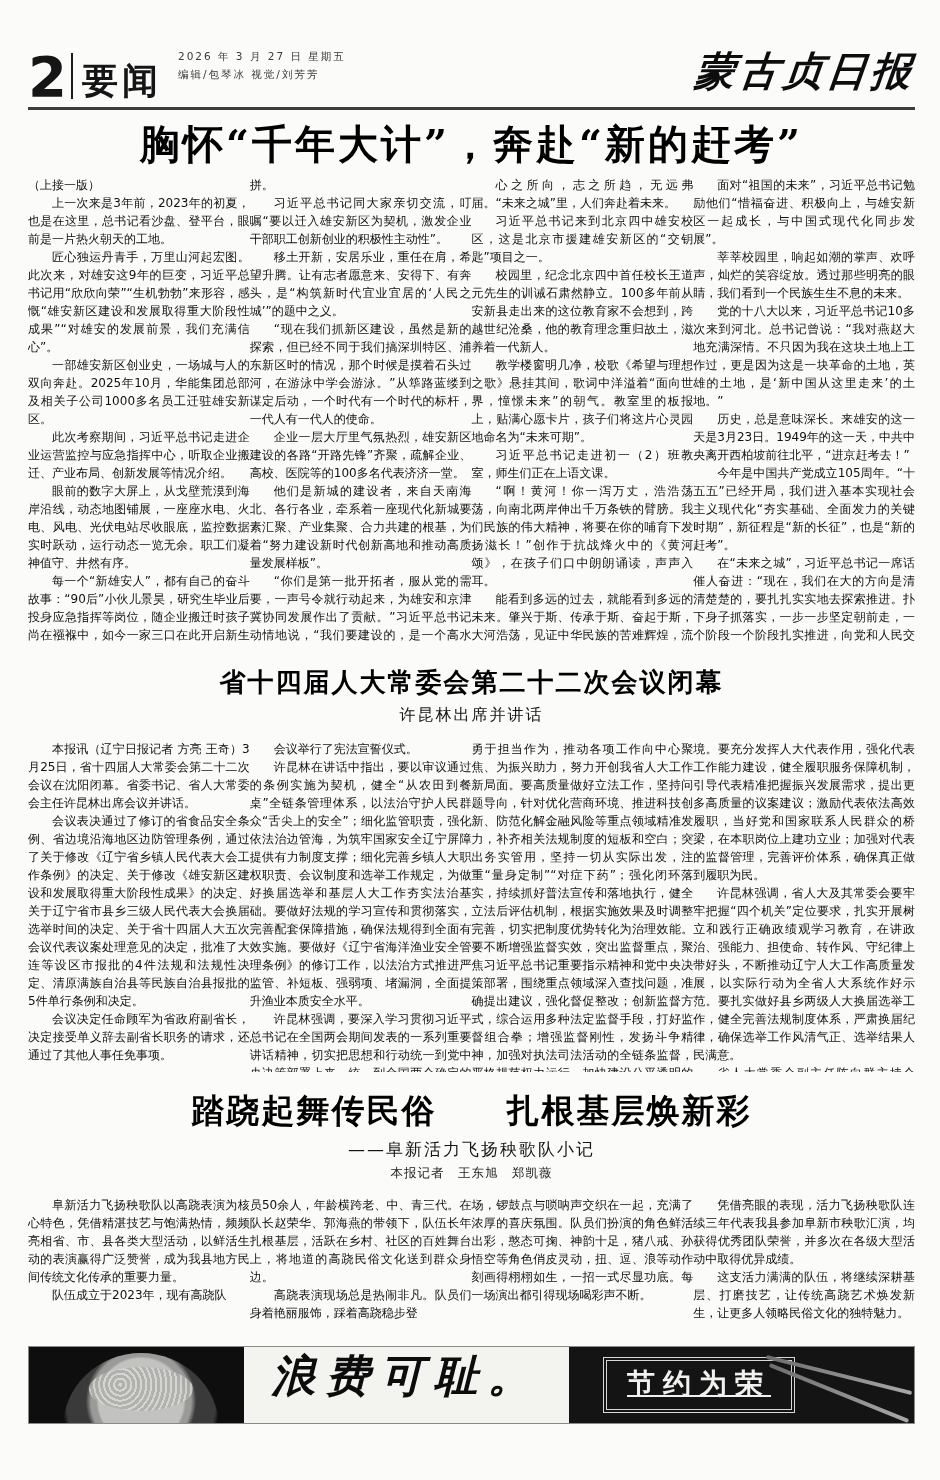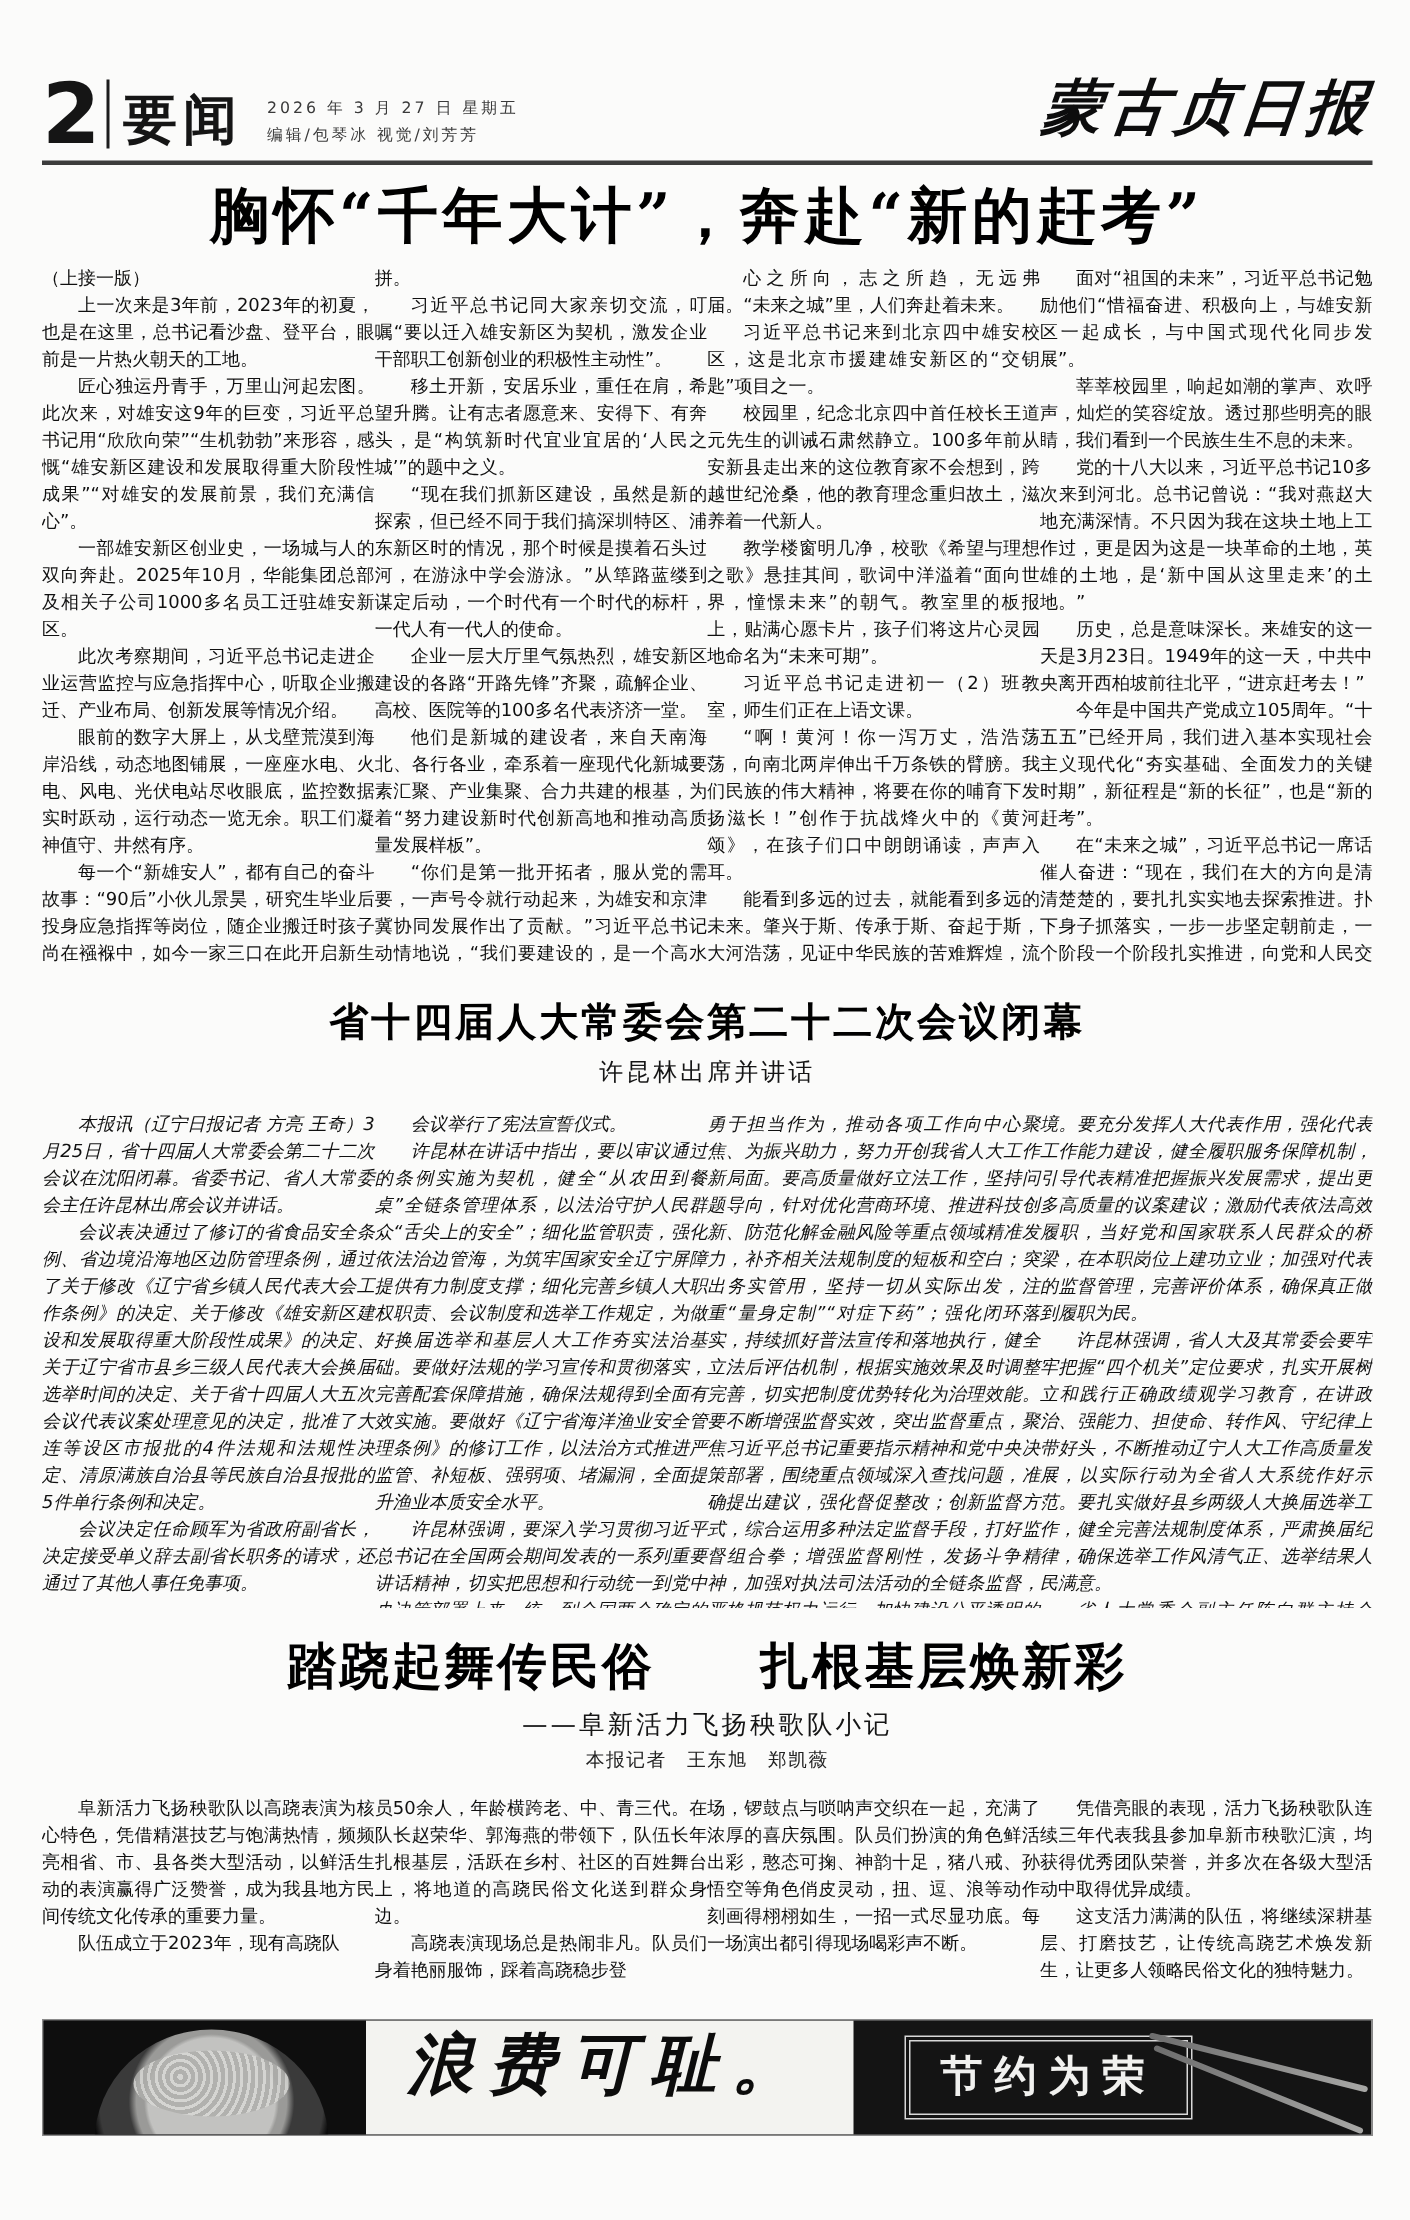--- a/index.html
+++ b/index.html
@@ -10,56 +10,56 @@
   }
   .page { box-sizing:border-box; width:940px; height:1480px; padding:44px 25px 18px 28px; }
 
   
   .hdr { display:flex; justify-content:space-between; align-items:flex-end;
          border-bottom:3px solid #3c3c3c; padding-bottom:6px; }
   .hdr-left { display:flex; align-items:flex-end; }
   .pagenum { font-size:56px; font-weight:900; line-height:0.85; letter-spacing:-2px; }
   .vbar { width:2px; height:46px; background:#1c1c1c; margin:0 9px 2px 6px; }
   .section-label { font-size:36px; font-weight:900; letter-spacing:4px; line-height:1; margin-bottom:2px; }
-  .hdr-meta { margin-left:16px; font-size:10.5px; line-height:1.65; letter-spacing:2px; color:#3a3a3a; margin-bottom:2px; }
+  .hdr-meta { margin-left:16px; font-size:10.5px; line-height:1.65; letter-spacing:2px; color:#3a3a3a; margin-bottom:18px; }
   .masthead { font-family:"DejaVu Serif","Liberation Serif",serif; font-style:italic; font-weight:bold;
               font-size:40px; transform:skewX(-6deg); letter-spacing:4px; margin-bottom:2px; color:#0d0d0d; }
 
   
   .h-serif { font-family:"DejaVu Serif","Liberation Serif",serif; text-align:center; font-weight:900; color:#000; }
   .h1-main { font-size:40px; line-height:1.1; margin:12px 0 10px; letter-spacing:3px; }
   .h2-main { font-size:26px; line-height:1.1; margin:22px 0 0; letter-spacing:2px; }
   .h3-main { font-size:33px; line-height:1.15; margin:20px 0 0; letter-spacing:2px; }
   .subhead { text-align:center; font-size:16px; margin:8px 0 14px; letter-spacing:2px; }
   .subhead3 { text-align:center; font-size:17px; margin:8px 0 2px; letter-spacing:2px; }
   .byline { text-align:center; font-size:12.5px; margin:4px 0 14px; letter-spacing:1px; color:#222; }
 
   
   .cols { display:flex; gap:0; overflow:hidden; }
   .cols-a1 { height:470px; }
-  .cols-a2 { height:332px; margin-top:0;font-style:italic; }
+  .cols-a2 { height:332px; margin-top:0; }
   .cols-a3 { height:124px; }
   .col { flex:1 1 0; min-width:0; font-size:12px; line-height:18px; text-align:justify; color:#101010; }
   .col p { margin:0; text-indent:2em; word-break:break-all; }
   .col p.flush { text-indent:0; }
 
   
   .banner { margin-top:26px; height:76px; background:#141414; border:1px solid #8a8a8a;
             display:flex; align-items:stretch; overflow:hidden; }
   .banner-left { width:215px; position:relative; background:#0e0e0e; overflow:hidden; }
   .bowl { position:absolute; left:34px; top:6px; width:156px; height:150px; border-radius:50%;
           background:radial-gradient(circle at 50% 32%, #c2c2c0 0 33%, #9a9a98 35% 39%, #3a3a3a 43% 58%, #0a0a0a 62%); }
   .bowl:after { content:""; position:absolute; left:26px; top:14px; width:104px; height:44px; border-radius:50%;
           background:repeating-radial-gradient(circle at 30% 40%, #d8d8d5 0 2px, #aeaeab 2px 5px); opacity:.85; }
   .banner-mid { width:325px; background:#f3f3f0; display:flex; align-items:flex-start; justify-content:center;font-style:italic; }
   .slogan-main { font-family:"DejaVu Serif","Liberation Serif",serif; font-weight:900; font-size:44px;
                  letter-spacing:10px; color:#0c0c0c; white-space:nowrap; }
   .banner-right { flex:1; position:relative; display:flex; align-items:center; }
   .slogan-box { margin-left:34px; border:4px double #d8d8d8; color:#f1f1ef; font-family:"DejaVu Serif","Liberation Serif",serif;
-                font-weight:bold; font-size:28px; letter-spacing:8px; padding:4px 20px 6px; white-space:nowrap; }
+                font-weight:bold; font-size:28px; letter-spacing:8px; padding:4px 20px 6px; white-space:nowrap;text-decoration:underline; }
   .chopsticks { position:absolute; right:6px; top:4px; width:130px; height:68px; }
   .stick { position:absolute; width:150px; height:4px; background:linear-gradient(90deg,#6d6d6d,#a8a8a6); border-radius:2px; }
   .stick.s1 { top:22px; left:-14px; transform:rotate(14deg); }
   .stick.s2 { top:40px; left:-14px; transform:rotate(22deg); }
 </style>
 </head>
 <body>
 
 <div class="page">
 

